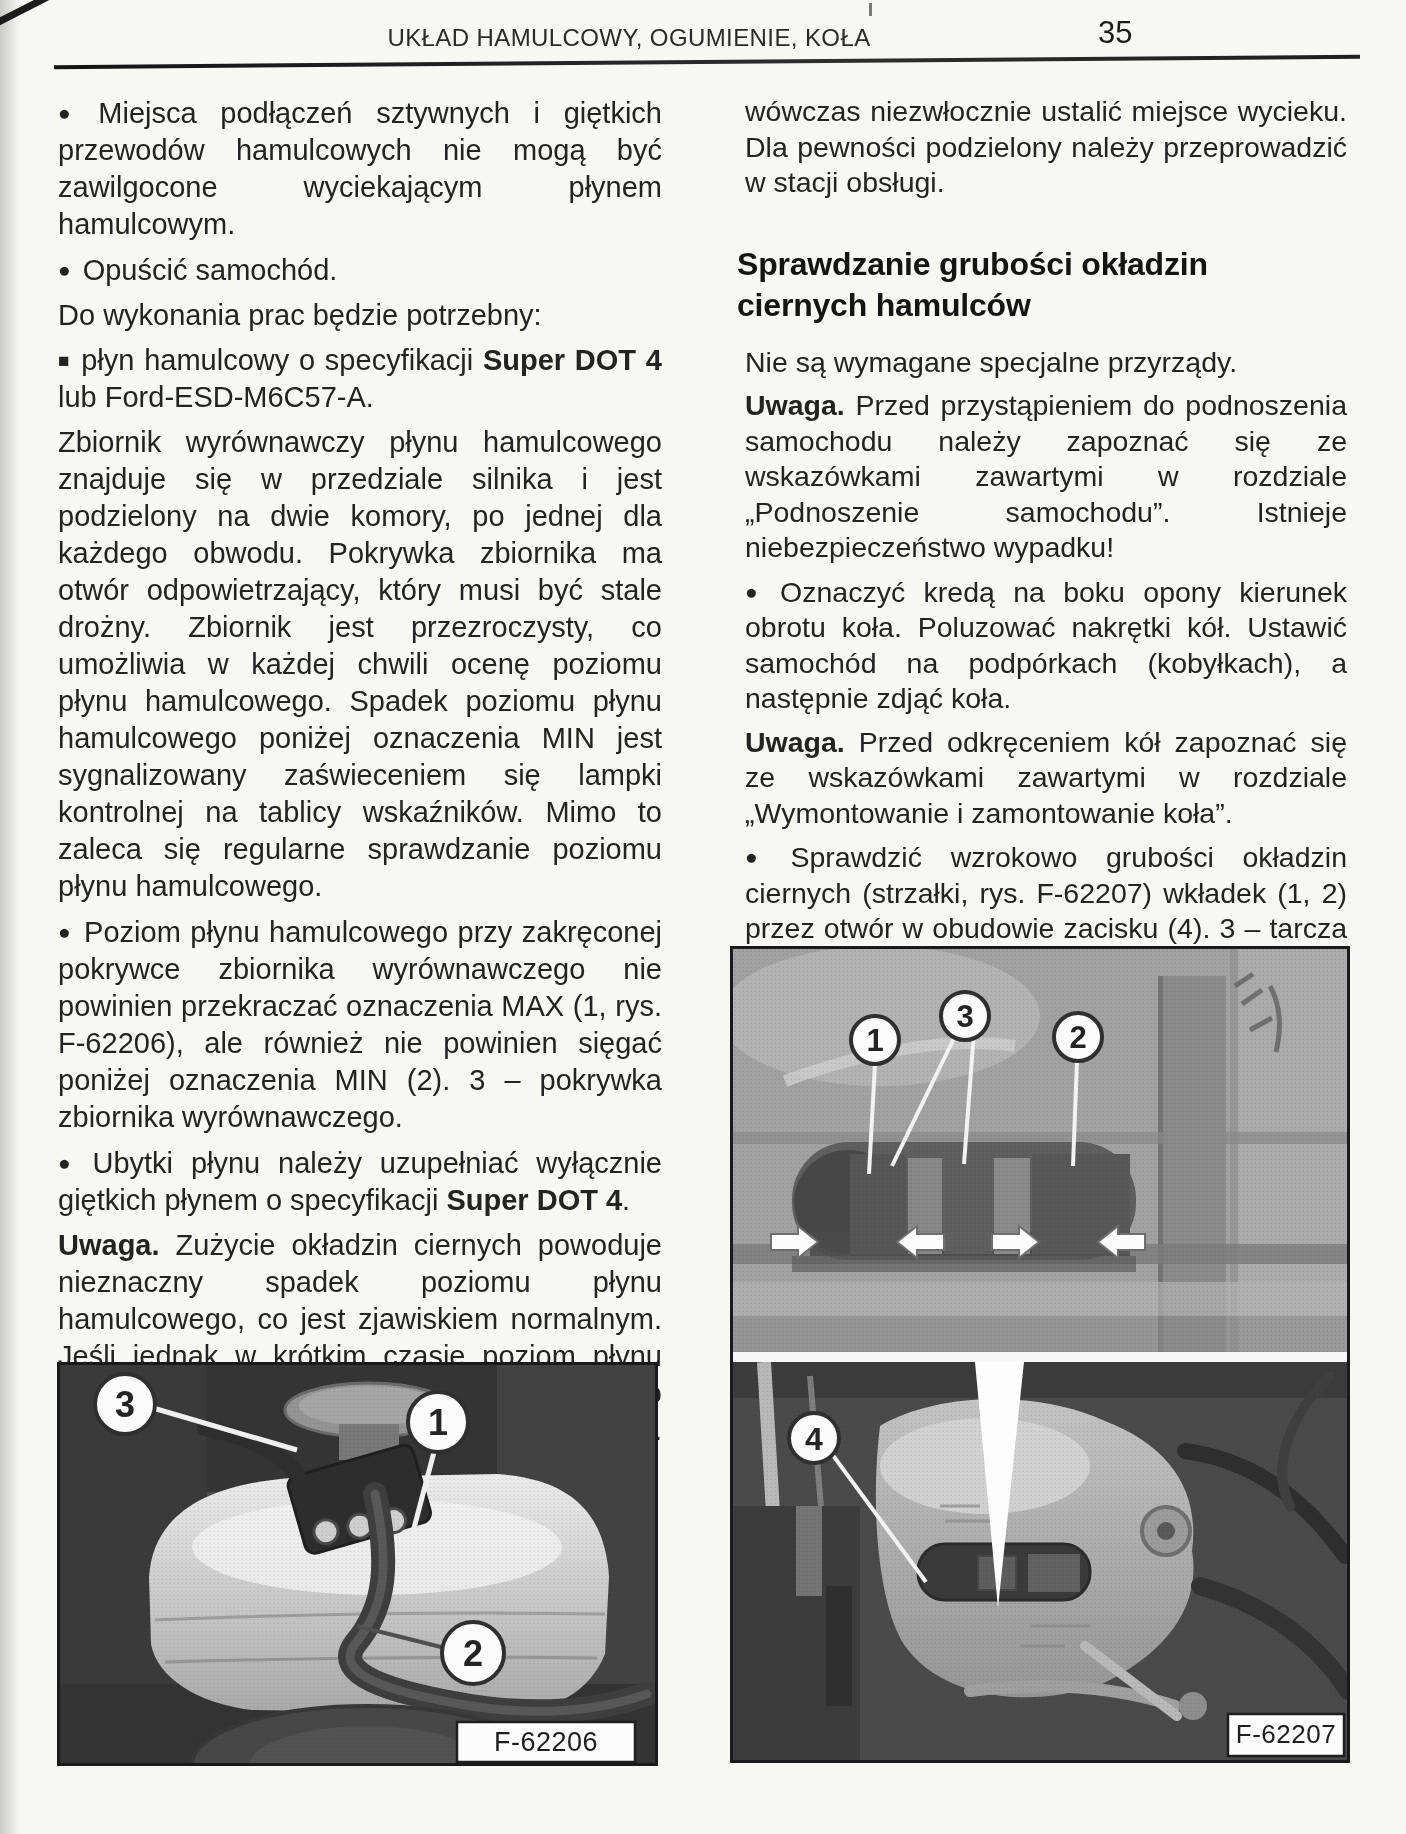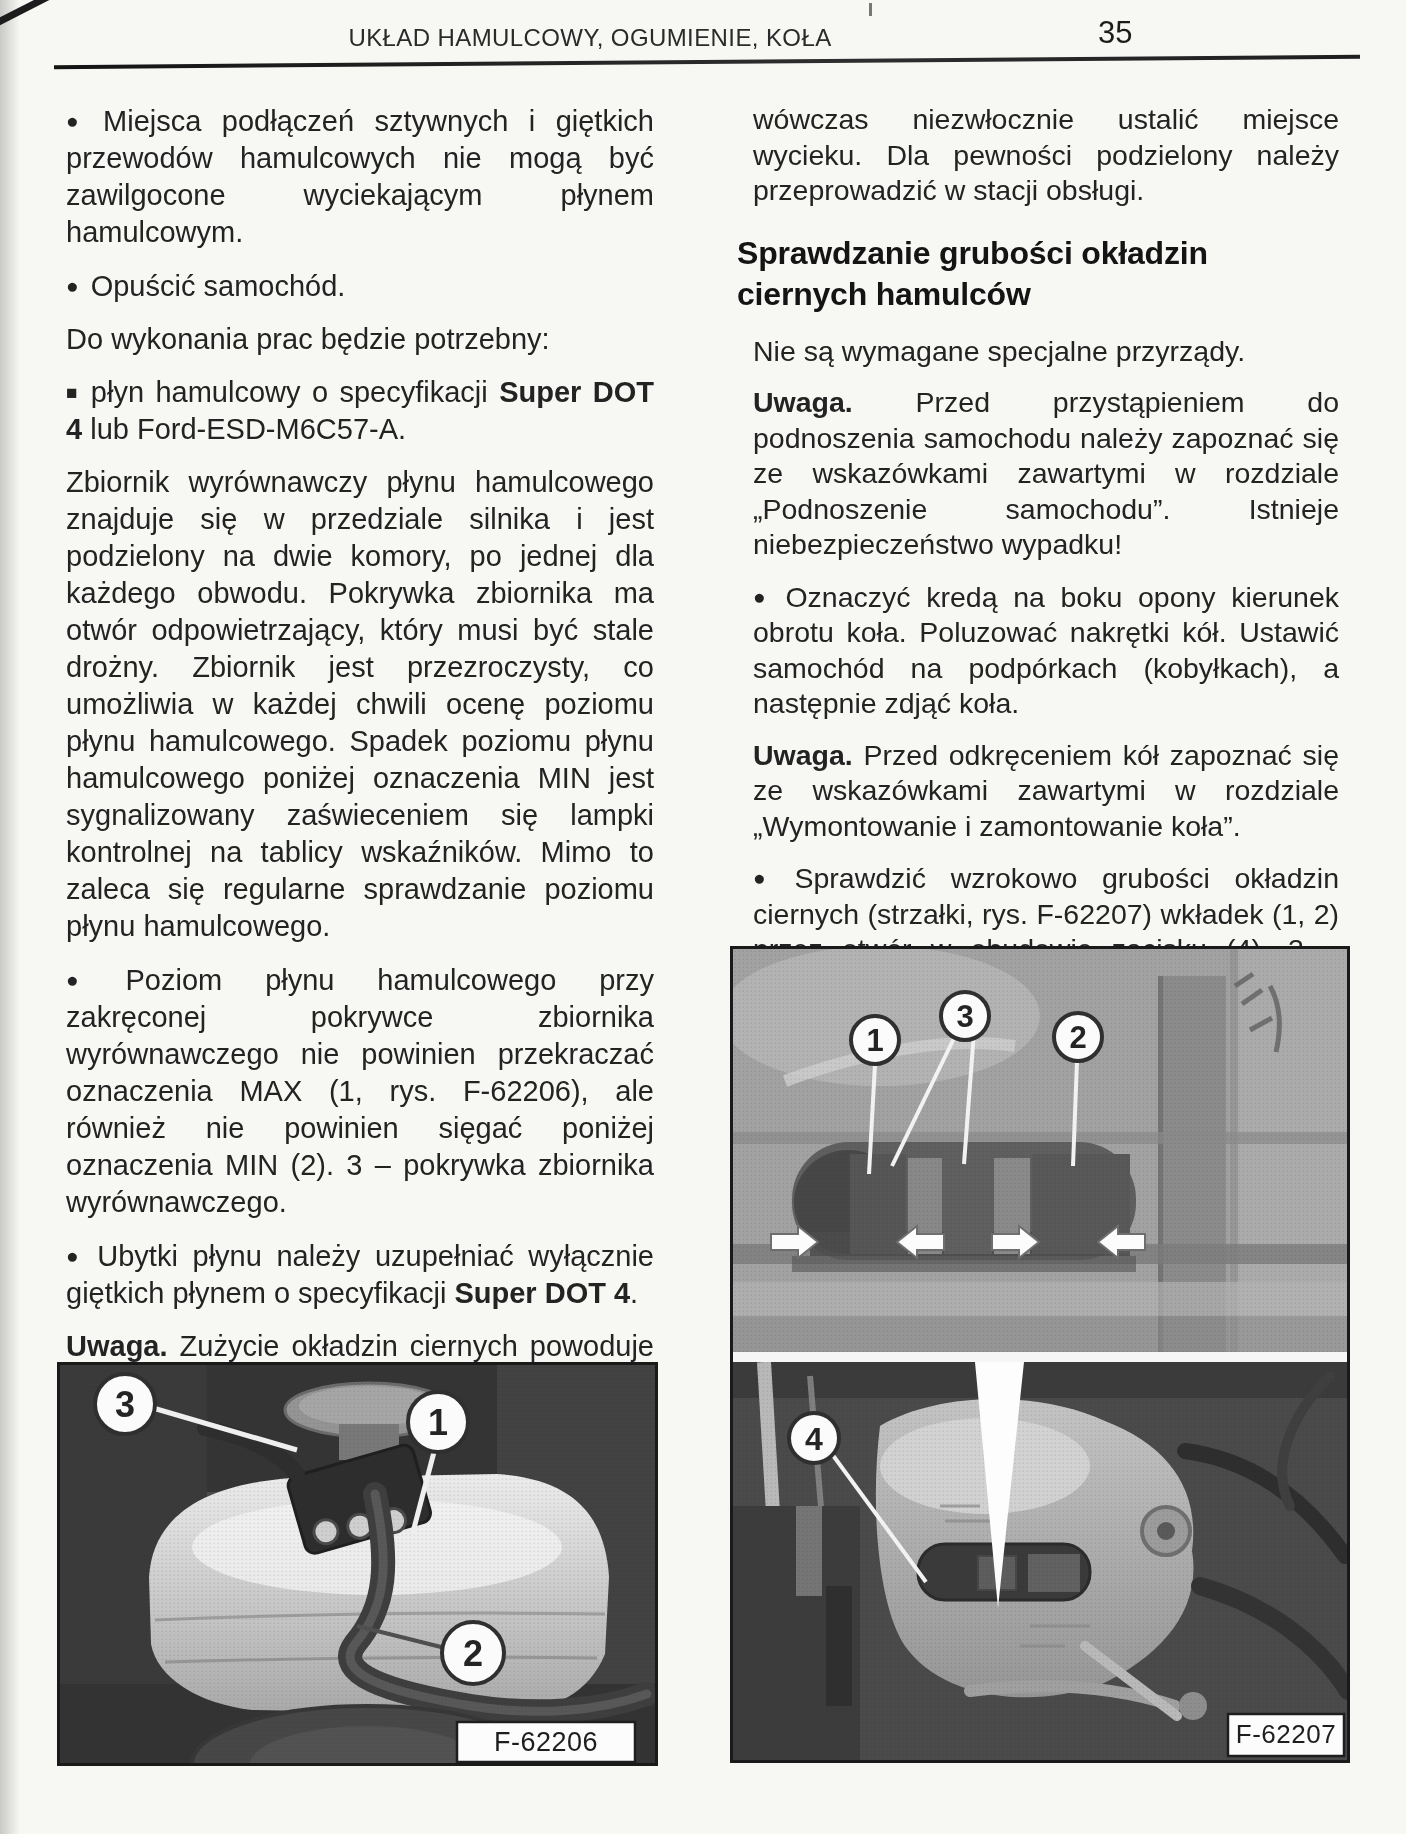--- a/index.html
+++ b/index.html
@@ -9,36 +9,36 @@
     font-family:"Liberation Sans",sans-serif;color:#232323;
   }
   
   .edge-shade{position:absolute;left:0;top:0;width:20px;height:100%;
     background:linear-gradient(90deg,rgba(40,40,40,.22),rgba(40,40,40,0));pointer-events:none;}
   .corner-artifact{position:absolute;left:-16px;top:6px;width:78px;height:7px;
     background:#1c1c1c;transform:rotate(-27deg);}
   .tick-artifact{position:absolute;left:869px;top:3px;width:3px;height:13px;background:#777;}
   
   .header-title{position:absolute;top:24px;left:0;width:1180px;text-align:center;
-    font-size:24px;letter-spacing:.4px;color:#2a2a2a;}
+    font-size:24px;letter-spacing:.4px;color:#2a2a2a;padding-left:39px;}
   .page-number{position:absolute;top:15px;left:1098px;font-size:31px;font-weight:400;color:#1c1c1c;}
   .header-rule{position:absolute;left:54px;top:60px;width:1306px;height:4px;
     background:linear-gradient(90deg,#141414,#2e2e2e 60%,#1f1f1f);transform:rotate(-0.45deg);}
   
   .col{position:absolute;top:86px;text-align:justify;}
   .left-col{left:50px;width:620px;font-size:29px;line-height:37px;}
   .right-col{left:737px;width:618px;font-size:28.5px;line-height:35.5px;}
-  .col p{margin:16px;}
+  .col p{margin:8px;}
   .bold{font-weight:700;}
   .bullet{font-size:21px;vertical-align:3px;margin-right:12px;}
   .square{font-size:19px;vertical-align:3px;margin-right:10px;}
   .h2{font-size:32px;font-weight:700;line-height:41px;letter-spacing:-0.2px;
     color:#141414;text-align:left;}
   .left-col .h2{margin:32px 0 24px;max-width:500px;}
-  .right-col .h2{margin:24px 0 19px;max-width:545px;}
+  .right-col .h2{margin:43px 0 19px;max-width:545px;}
   
   .figure{position:absolute;display:block;}
   .fig-left{left:57px;top:1362px;}
   .fig-right{left:730px;top:946px;}
   svg text{font-family:"Liberation Sans",sans-serif;}
   .callout-num{font-weight:700;fill:#242424;}
   .figlabel{fill:#1e1e1e;letter-spacing:.5px;}
 </style>
 </head>
 <body>

